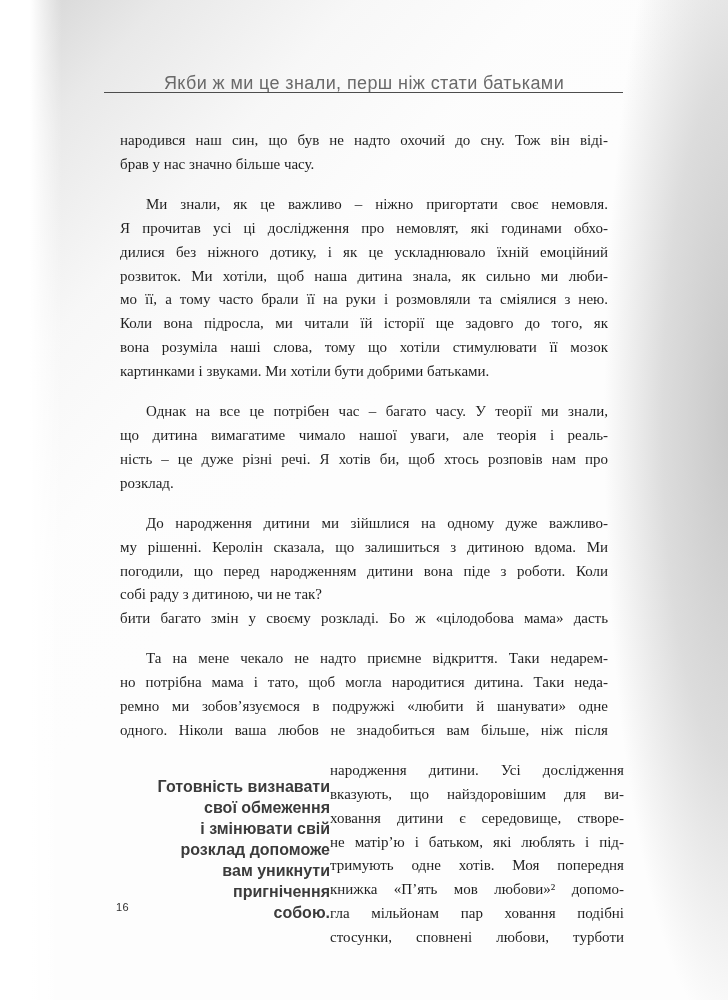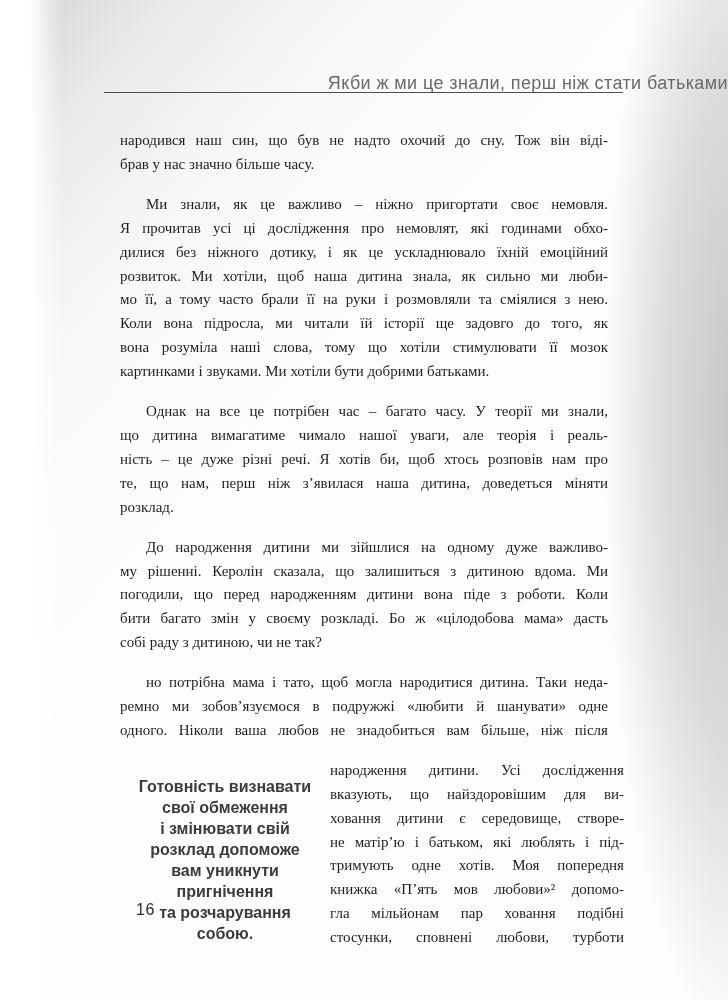--- a/index.html
+++ b/index.html
@@ -16,21 +16,21 @@
       
       radial-gradient(ellipse 130px 620px at 734px 420px, rgba(165,165,165,0.62) 0%, rgba(175,175,175,0.42) 55%, rgba(190,190,190,0) 100%),
       
       linear-gradient(132deg, rgba(198,198,198,0.78) 0%, rgba(214,214,214,0.52) 10%, rgba(232,232,232,0.28) 22%, rgba(248,248,248,0.10) 34%, rgba(255,255,255,0) 46%),
       #fdfdfd;
   }
 
   .running-head {
     position: absolute;
     top: 73px; left: 0; width: 100%;
-    text-align: right;
+    text-align: center;
     font-family: "Liberation Sans", sans-serif;
     font-size: 18px;
     font-weight: 400;
     letter-spacing: 0.4px;
     color: #6a6a6a;
   }
 
   .head-rule {
     position: absolute;
     top: 92px; left: 104px;
@@ -67,32 +67,31 @@
     width: 226px;
     box-sizing: border-box;
     padding-left: 16px;
     margin-top: 17px;
     font-family: "Liberation Sans", sans-serif;
     font-size: 16px;
     font-weight: 700;
     line-height: 21px;
     color: #3b3b3b;
   }
-  .pull-quote .line { text-align: center; }
+  .pull-quote .line { text-align: right; }
 
   .narrow-text { width: 294px; }
 
   .page-number {
     position: absolute;
     top: 901px; left: 116px;
     font-family: "Liberation Sans", sans-serif;
-    font-size: 16px;
+    font-size: 11px;
     letter-spacing: 0.5px;
     color: #2f2f2f;
-    margin-left: 20px;
   }
 </style>
 </head>
 <body>
 
 <div class="sheet">
 
   <div class="running-head">Якби ж ми це знали, перш ніж стати батьками</div>
 
   <div class="head-rule"></div>
@@ -110,46 +109,45 @@
           <div class="line">розвиток. Ми хотіли, щоб наша дитина знала, як сильно ми люби-</div>
           <div class="line">мо її, а тому часто брали її на руки і розмовляли та сміялися з нею.</div>
           <div class="line">Коли вона підросла, ми читали їй історії ще задовго до того, як</div>
           <div class="line">вона розуміла наші слова, тому що хотіли стимулювати її мозок</div>
           <div class="line last">картинками і звуками. Ми хотіли бути добрими батьками.</div>
         </div>
         <div class="para prose indent">
           <div class="line">Однак на все це потрібен час – багато часу. У теорії ми знали,</div>
           <div class="line">що дитина вимагатиме чимало нашої уваги, але теорія і реаль-</div>
           <div class="line">ність – це дуже різні речі. Я хотів би, щоб хтось розповів нам про</div>
-          <div class="line">те, що нам, перш ніж з’явилася наша дитина, доведеться міняти</div>
           <div class="line last">розклад.</div>
         </div>
         <div class="para prose indent">
           <div class="line">До народження дитини ми зійшлися на одному дуже важливо-</div>
           <div class="line">му рішенні. Керолін сказала, що залишиться з дитиною вдома. Ми</div>
           <div class="line">погодили, що перед народженням дитини вона піде з роботи. Коли</div>
+          <div class="line last">собі раду з дитиною, чи не так?</div>
           <div class="line">бити багато змін у своєму розкладі. Бо ж «цілодобова мама» дасть</div>
-          <div class="line last">собі раду з дитиною, чи не так?</div>
         </div>
         <div class="para prose indent justify-all">
+          <div class="line">Та на мене чекало не надто приємне відкриття. Таки недарем-</div>
           <div class="line">но потрібна мама і тато, щоб могла народитися дитина. Таки неда-</div>
           <div class="line">ремно ми зобов’язуємося в подружжі «любити й шанувати» одне</div>
           <div class="line last">одного. Ніколи ваша любов не знадобиться вам більше, ніж після</div>
         </div>
       </div>
 
     <div class="wrap-row">
       <div class="pull-quote">
           <div class="line">Готовність визнавати</div>
           <div class="line">свої обмеження</div>
           <div class="line">і змінювати свій</div>
           <div class="line">розклад допоможе</div>
           <div class="line">вам уникнути</div>
           <div class="line">пригнічення</div>
-          <div class="line">та розчарування</div>
           <div class="line last">собою.</div>
         </div>
       <div class="narrow-text prose justify-all">
           <div class="line">народження дитини. Усі дослідження</div>
           <div class="line">вказують, що найздоровішим для ви-</div>
           <div class="line">ховання дитини є середовище, створе-</div>
           <div class="line">не матір’ю і батьком, які люблять і під-</div>
           <div class="line">тримують одне хотів. Моя попередня</div>
           <div class="line">книжка «П’ять мов любови»² допомо-</div>
           <div class="line">гла мільйонам пар ховання подібні</div>

